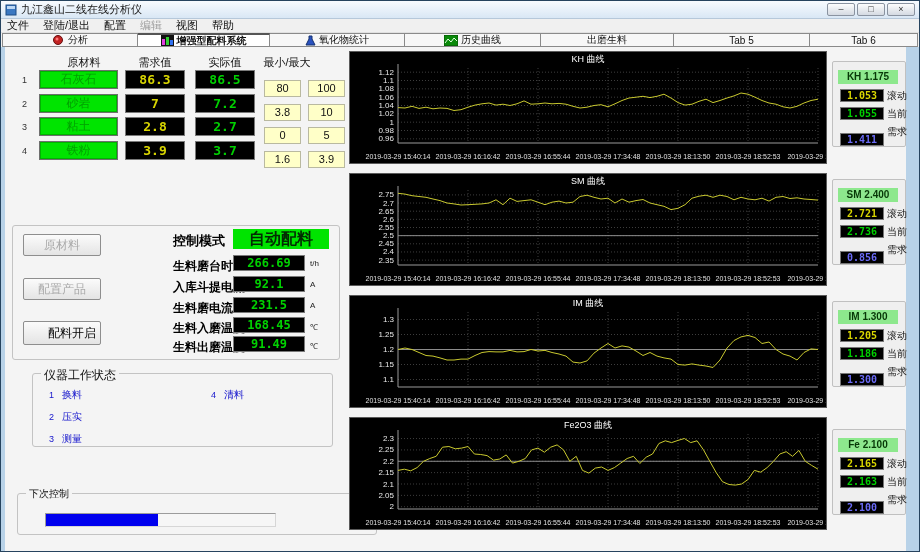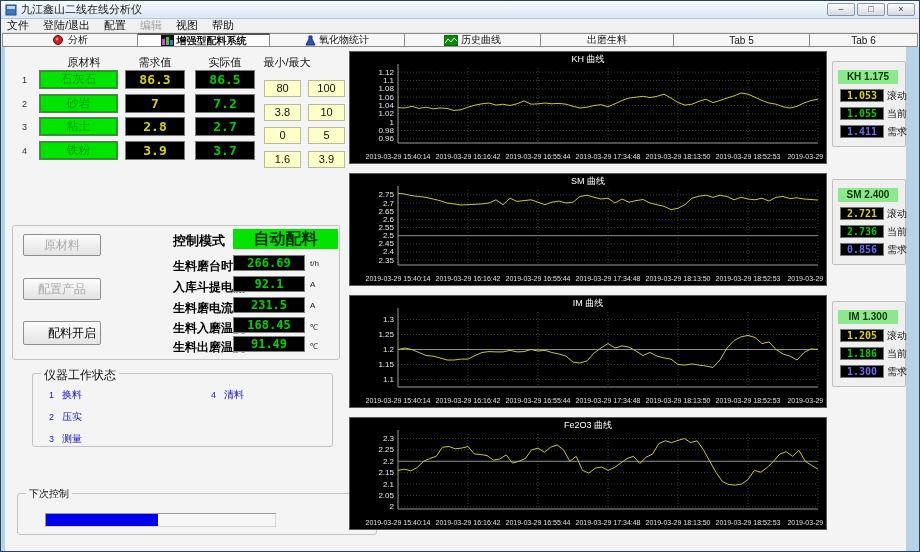--- a/index.html
+++ b/index.html
@@ -54,21 +54,21 @@
   .groupbox { position:absolute; border:1px solid #c3c3c3; border-radius:3px; }
   .groupbox > .gb-label { position:absolute; top:-7px; left:8px; background:#f4f4f4;
     padding:0 3px; font-size:11px; color:#111; white-space:nowrap; }
 
   
   .ctl-btn { position:absolute; width:78px; height:22px; background:linear-gradient(#fbfbfb,#e4e4e4);
     border:1px solid #8e8e8e; border-radius:2px; font-size:12px; text-align:center; line-height:20px; }
   .ctl-btn.disabled { color:#a9a9a9; }
   .ctl-btn.enabled { color:#000;padding-left:20px; }
   .ctl-label-big { position:absolute; font-size:13px; font-weight:bold; color:#000; white-space:nowrap;}
-  .mode-box { position:absolute; width:105px; height:20px; background:#00e400; color:#032b03;
+  .mode-box { position:absolute; width:96px; height:20px; background:#00e400; color:#032b03;
     font-size:16px; font-weight:bold; text-align:center; line-height:19px; }
   .metric-label { position:absolute; font-size:12px; font-weight:bold; color:#000; white-space:nowrap;}
   .metric-box { width:72px; height:16px; font-size:12px; line-height:14px; color:#00d200; }
   .metric-unit { position:absolute; font-size:8px; color:#222; }
 
   
   .status-item { position:absolute; font-size:10px; color:#1414cc; white-space:nowrap; }
   .status-item .n { margin-right:8px; font-size:9px; }
 
   
@@ -83,21 +83,21 @@
 
   
   .qpanel { position:absolute; left:827px; width:74px; height:86px;
     border:1px solid #c0c0c0; border-radius:2px; background:#efefef; }
   .qtitle { position:absolute; left:5px; top:8px; width:60px; height:14px; background:#8de88d;
     color:#073807; font-size:10px; font-weight:bold; text-align:center; line-height:13px; white-space:nowrap;}
   .qrow { position:absolute; left:7px; height:13px; white-space:nowrap; }
   .qval { display:inline-block; width:44px; height:13px; background:#000; border:1px solid #777;
     font-family:"DejaVu Sans Mono", monospace; font-size:10px; font-weight:bold;
     text-align:center; line-height:11px; vertical-align:top; }
-  .qval.yellow { color:#d8d500; } .qval.green { color:#00d000; } .qval.blue { color:#6a6af5; }
+  .qval.yellow { color:#d8d500; } .qval.green { color:#00d000; } .qval.blue { color:#6a6af5;margin-top:8px; }
   .qlab { font-size:10px; color:#111; margin-left:3px; vertical-align:top; line-height:13px;}
 </style>
 </head>
 <body>
 
 <div class="window">
 
   <div class="titlebar">
     <svg width="12" height="12">
       <rect x="1" y="1" width="10" height="10" fill="#3a78c2" stroke="#1d4d86"></rect>
@@ -405,16 +405,22 @@
       <div class="qrow" style="top:27px"><span class="qval yellow">2.721</span><span class="qlab">滚动</span></div>
       <div class="qrow" style="top:45px"><span class="qval green">2.736</span><span class="qlab">当前</span></div>
       <div class="qrow" style="top:63px"><span class="qval blue">0.856</span><span class="qlab">需求</span></div>
     </div>
     <div class="qpanel" style="top:254px">
       <div class="qtitle">IM 1.300</div>
       <div class="qrow" style="top:27px"><span class="qval yellow">1.205</span><span class="qlab">滚动</span></div>
       <div class="qrow" style="top:45px"><span class="qval green">1.186</span><span class="qlab">当前</span></div>
       <div class="qrow" style="top:63px"><span class="qval blue">1.300</span><span class="qlab">需求</span></div>
     </div>
+    <div class="qpanel" style="top:382px">
+      <div class="qtitle">Fe 2.100</div>
+      <div class="qrow" style="top:27px"><span class="qval yellow">2.165</span><span class="qlab">滚动</span></div>
+      <div class="qrow" style="top:45px"><span class="qval green">2.163</span><span class="qlab">当前</span></div>
+      <div class="qrow" style="top:63px"><span class="qval blue">2.100</span><span class="qlab">需求</span></div>
+    </div>
 
   </div>
   </div>
 </div>
 
 </body></html>

